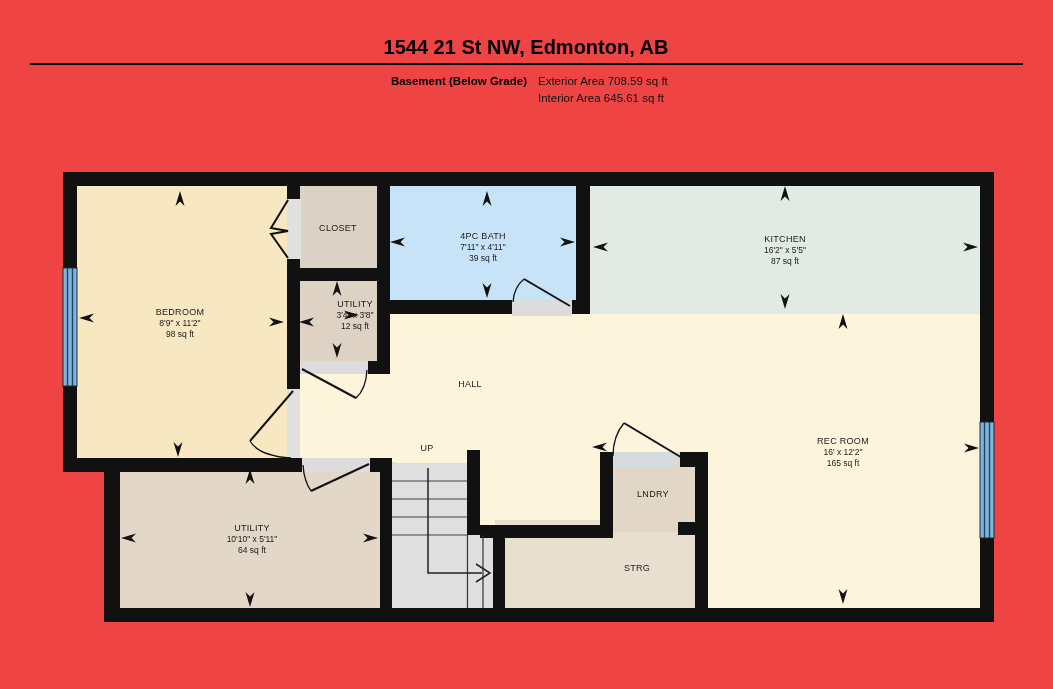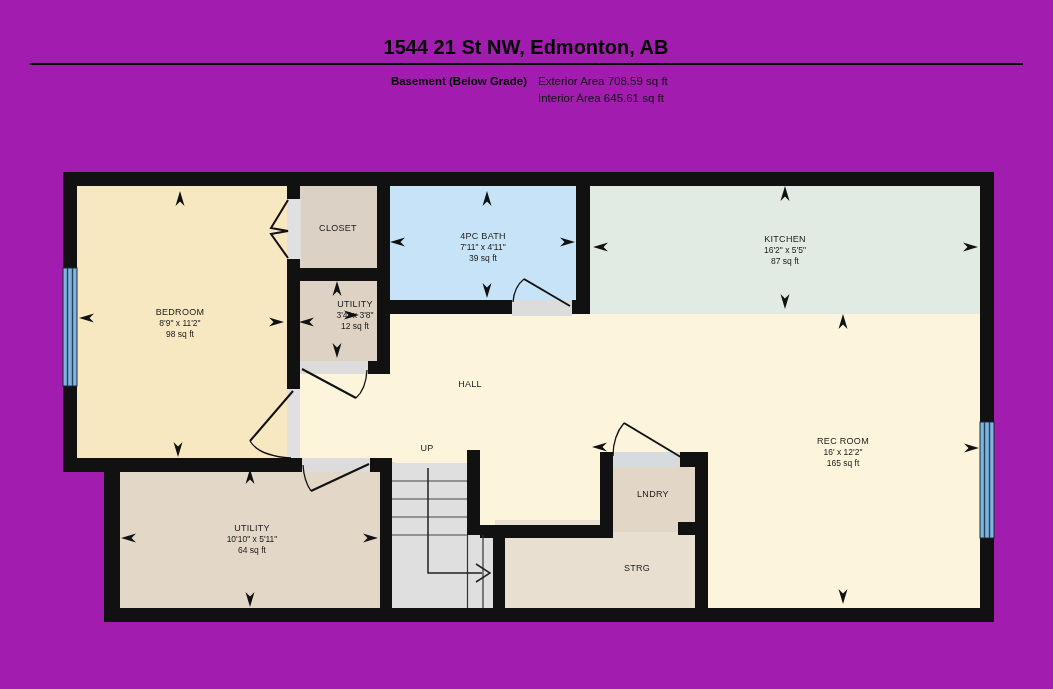--- a/index.html
+++ b/index.html
@@ -1,16 +1,16 @@
 <!DOCTYPE html>
 <html><head>
 <meta charset="utf-8">
 <style>
   html,body{margin:0;padding:0;background:#ffffff;}
-  .page{position:relative;width:1053px;height:689px;background:#a21caf;overflow:hidden;
+  .page{position:relative;width:1053px;height:689px;background:#ef4444;overflow:hidden;
         font-family:"Liberation Sans",sans-serif;}
   svg{display:block;}
   .title{font-family:"Liberation Sans",sans-serif;font-size:20px;font-weight:bold;fill:#000;}
   .sub-bold{font-family:"Liberation Sans",sans-serif;font-size:11.5px;font-weight:bold;fill:#000;}
   .sub{font-family:"Liberation Sans",sans-serif;font-size:11.5px;fill:#111;}
   .wall{fill:#111111;stroke:none;}
   .rname{font-family:"Liberation Sans",sans-serif;font-size:9px;fill:#1a1a1a;letter-spacing:.3px;text-anchor:middle;}
   .rdim{font-family:"Liberation Sans",sans-serif;font-size:8.5px;fill:#1a1a1a;text-anchor:middle;}
   .door{stroke:#111;stroke-width:2;fill:none;}
   .doorarc{stroke:#111;stroke-width:1.3;fill:none;}

